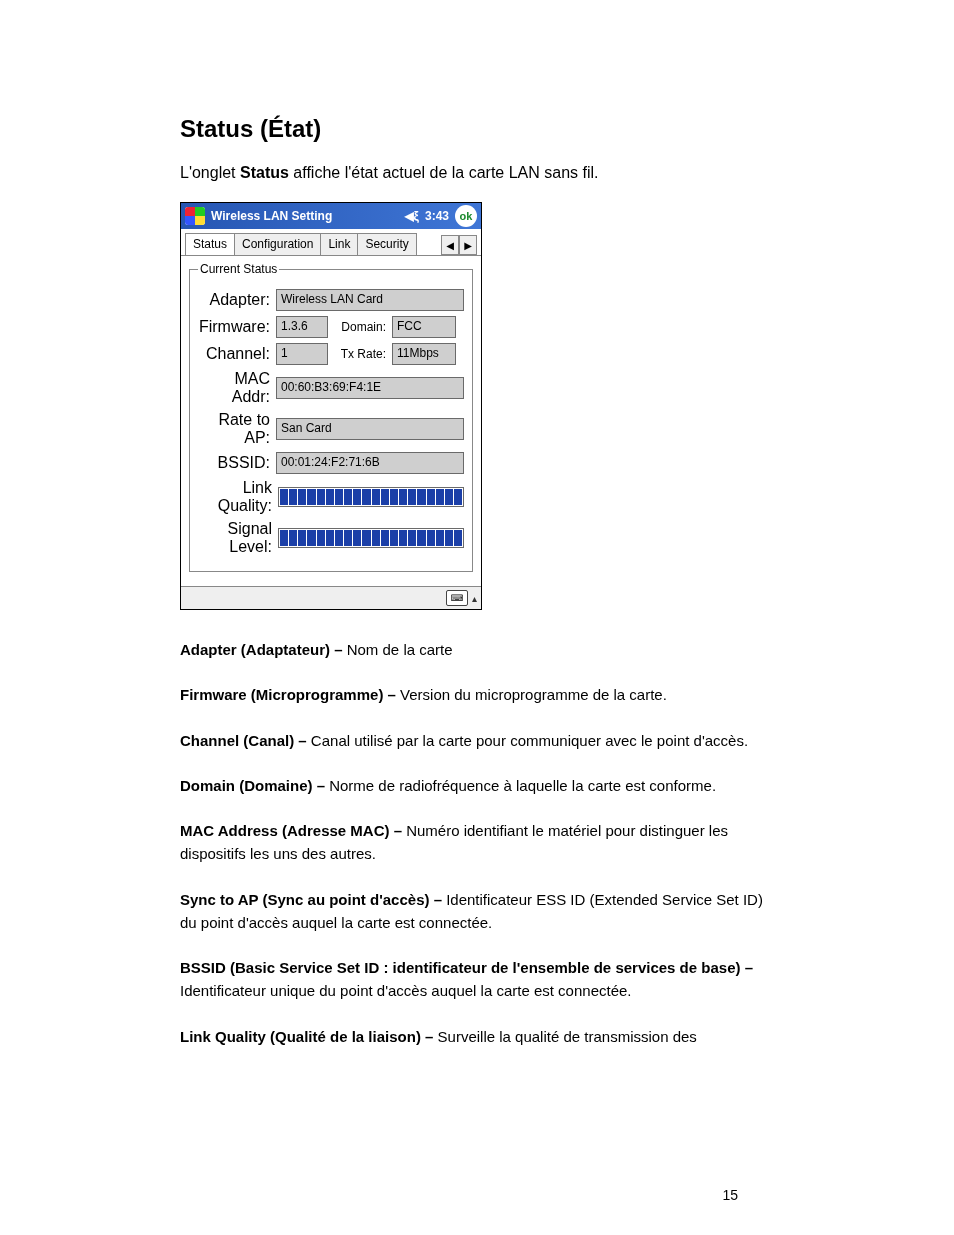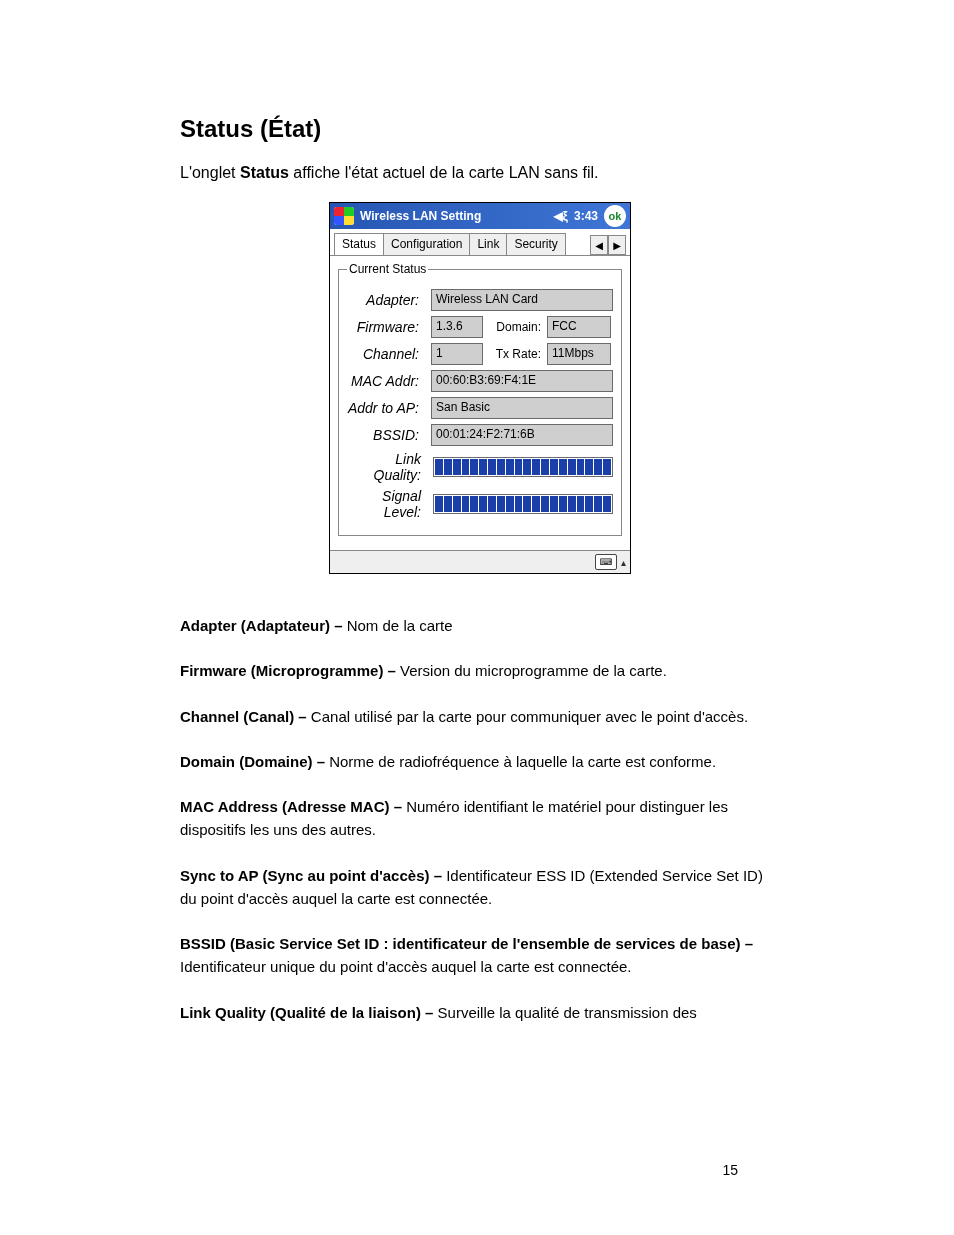--- a/index.html
+++ b/index.html
@@ -13,23 +13,23 @@
     --page-width:600px;
   }
   html,body{margin:0;padding:0;background:#fff;font-family:Arial,Helvetica,sans-serif;color:#000;}
   .page{width:848px;min-height:1235px;position:relative;}
   .content{margin-left:var(--page-margin-left);width:var(--page-width);padding-top:115px;}
   h2.page-title{font-size:24px;font-weight:700;margin:0 0 18px 0;}
   p.intro{font-size:16px;margin:0 0 18px 0;line-height:1.45;}
   p.intro b{font-weight:700;}
   .def{font-size:15px;line-height:1.55;margin:0 0 22px 0;}
   .def b{font-weight:700;}
-  .page-num{position:absolute;right:110px;bottom:57px;font-size:14px;}
+  .page-num{position:absolute;right:110px;bottom:32px;font-size:14px;}
   
-  .pda-wrap{display:flex;justify-content:center;margin:6px 0 40px 0;}
+  .pda-wrap{display:flex;margin:6px 0 28px 0;}
   .pda{width:300px;border:1px solid #000;background:#fff;font-family:Tahoma,Arial,sans-serif;font-size:12px;}
   .titlebar{height:26px;background:linear-gradient(90deg,var(--titlebar-grad-a),var(--titlebar-grad-b));color:#fff;display:flex;align-items:center;padding:0 4px 0 4px;gap:6px;font-weight:700;}
   .start-flag{width:20px;height:18px;border-radius:3px;background:#fff;display:grid;grid-template-columns:1fr 1fr;grid-template-rows:1fr 1fr;overflow:hidden;}
   .start-flag span:nth-child(1){background:#e23;}
   .start-flag span:nth-child(2){background:#2c2;}
   .start-flag span:nth-child(3){background:#35f;}
   .start-flag span:nth-child(4){background:#fd3;}
   .title-text{flex:0 0 auto;}
   .title-spacer{flex:1;}
   .speaker-icon{font-size:12px;}
@@ -37,21 +37,21 @@
   .ok-badge{width:22px;height:22px;border-radius:50%;background:#fff;color:#1c8b2f;display:flex;align-items:center;justify-content:center;font-size:11px;font-weight:900;}
   .tabbar{display:flex;align-items:flex-end;border-bottom:1px solid #888;padding:4px 4px 0 4px;gap:0;}
   .tab{padding:3px 7px 4px 7px;border:1px solid #888;border-bottom:none;background:#efefef;font-size:12px;color:#000;margin-right:-1px;position:relative;}
   .tab.active{background:#fff;z-index:2;}
   .tab-scroll{margin-left:auto;display:flex;gap:0;}
   .tab-arrow{width:16px;height:18px;border:1px solid #888;display:flex;align-items:center;justify-content:center;font-size:10px;background:#efefef;}
   .pda-body{padding:6px 8px 8px 8px;}
   fieldset.status-group{border:1px solid #888;margin:0 0 6px 0;padding:8px 8px 10px 8px;}
   fieldset.status-group legend{font-size:12px;padding:0 2px;}
   .row{display:flex;align-items:center;margin:5px 0;}
-  .lbl{flex:0 0 72px;text-align:right;padding-right:12px;font-size:14px;font-style:italic;}
+  .lbl{flex:0 0 72px;text-align:right;padding-right:6px;font-size:16px;}
   .fld{flex:1;height:18px;background:var(--field-bg);border:1px solid var(--field-border);padding:1px 4px;font-size:12px;line-height:16px;white-space:nowrap;overflow:hidden;}
   .fld.sm{flex:0 0 42px;}
   .midlbl{flex:0 0 58px;text-align:right;padding-right:6px;font-size:12px;}
   .bar-track{flex:1;height:16px;border:1px solid var(--field-border);background:#fff;display:flex;gap:1px;padding:1px;}
   .bar-seg{flex:1;background:var(--bar-color);}
   .bottombar{height:22px;border-top:1px solid #888;background:#efefef;display:flex;align-items:center;justify-content:flex-end;padding:0 4px;gap:4px;}
   .kbd-icon{width:20px;height:14px;border:1px solid #444;border-radius:2px;display:flex;align-items:center;justify-content:center;font-size:9px;background:#fff;}
   .up-caret{font-size:10px;color:#333;}
 </style>
 </head>
@@ -116,22 +116,22 @@
               <span class="midlbl">Tx Rate:</span>
               <span class="fld sm" style="flex-basis:54px">11Mbps</span>
             </div>
 
             <div class="row">
               <span class="lbl">MAC Addr:</span>
               <span class="fld">00:60:B3:69:F4:1E</span>
             </div>
 
             <div class="row">
-              <span class="lbl">Addr to AP:</span>
-              <span class="fld">San Basic</span>
+              <span class="lbl">Rate to AP:</span>
+              <span class="fld">San Card</span>
             </div>
 
             <div class="row">
               <span class="lbl">BSSID:</span>
               <span class="fld">00:01:24:F2:71:6B</span>
             </div>
 
             <div class="row">
               <span class="lbl" style="flex-basis:74px">Link Quality:</span>
               <span class="bar-track" id="lq-track">

